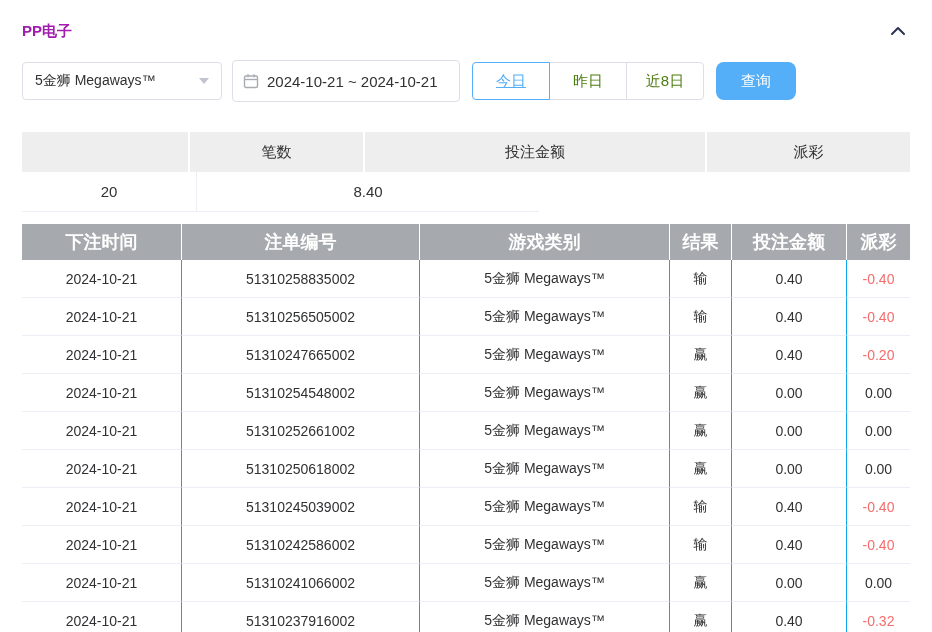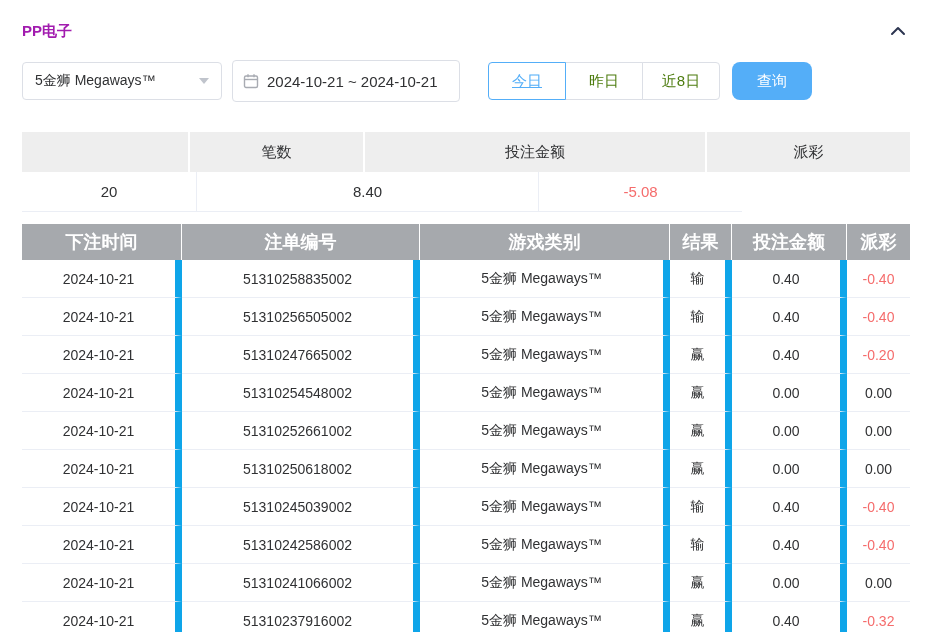--- a/index.html
+++ b/index.html
@@ -71,21 +71,21 @@
   .qbtn {
     width: 78px; height: 38px;
     background: #fff;
     border: 1px solid #dcdfe6;
     font-size: 15px;
     color: #4d7c0f;
     cursor: pointer;
     margin-left: -1px;
     position: relative;
   }
-  .qbtn:first-child { margin-left: 16px; border-radius: 4px 0 0 4px; text-decoration: underline; }
+  .qbtn:first-child { margin-left: 0; border-radius: 4px 0 0 4px; text-decoration: underline; }
   .qbtn:last-child { border-radius: 0 4px 4px 0; }
   .qbtn.active {
     color: #54aef8;
     border-color: #54aef8;
     z-index: 2;
   }
   .search-btn {
     margin-left: 12px;
     width: 80px; height: 38px;
     background: #54aef8;
@@ -126,21 +126,21 @@
     display: flex; align-items: center; justify-content: center;
     border-right: 1px solid #fff;
   }
   .dtable .th:last-child { border-right: none; }
   .dtable .td {
     height: 38px;
     display: flex; align-items: center; justify-content: center;
     font-size: 14px;
     color: #303133;
     border-bottom: 1px solid #ebeef5;
-    border-right: 7px solid #0ea5e9;
+    border-right: 1px solid #0ea5e9;
     background: #fff;
   }
   .dtable .td:last-child { border-right: none; }
   .c1 { width: 160px; } .c2 { width: 238px; } .c3 { width: 250px; }
   .c4 { width: 62px; }  .c5 { width: 115px; } .c6 { width: 63px; }
 </style>
 </head>
 <body>
 
 <div class="page">
@@ -184,21 +184,20 @@
   <div class="summary">
     <div class="srow head">
       <div class="cell s1"></div>
       <div class="cell s2">笔数</div>
       <div class="cell s3">投注金额</div>
       <div class="cell s4">派彩</div>
     </div>
     <div class="srow bodyrow">
       <div class="cell s2">20</div>
       <div class="cell s3">8.40</div>
-      <div class="cell s4" style="color: rgb(245, 108, 108);">-5.08</div>
     </div>
   </div>
 
   <div class="dtable">
     <div class="trow">
       <div class="th c1">下注时间</div>
       <div class="th c2">注单编号</div>
       <div class="th c3">游戏类别</div>
       <div class="th c4">结果</div>
       <div class="th c5">投注金额</div>

